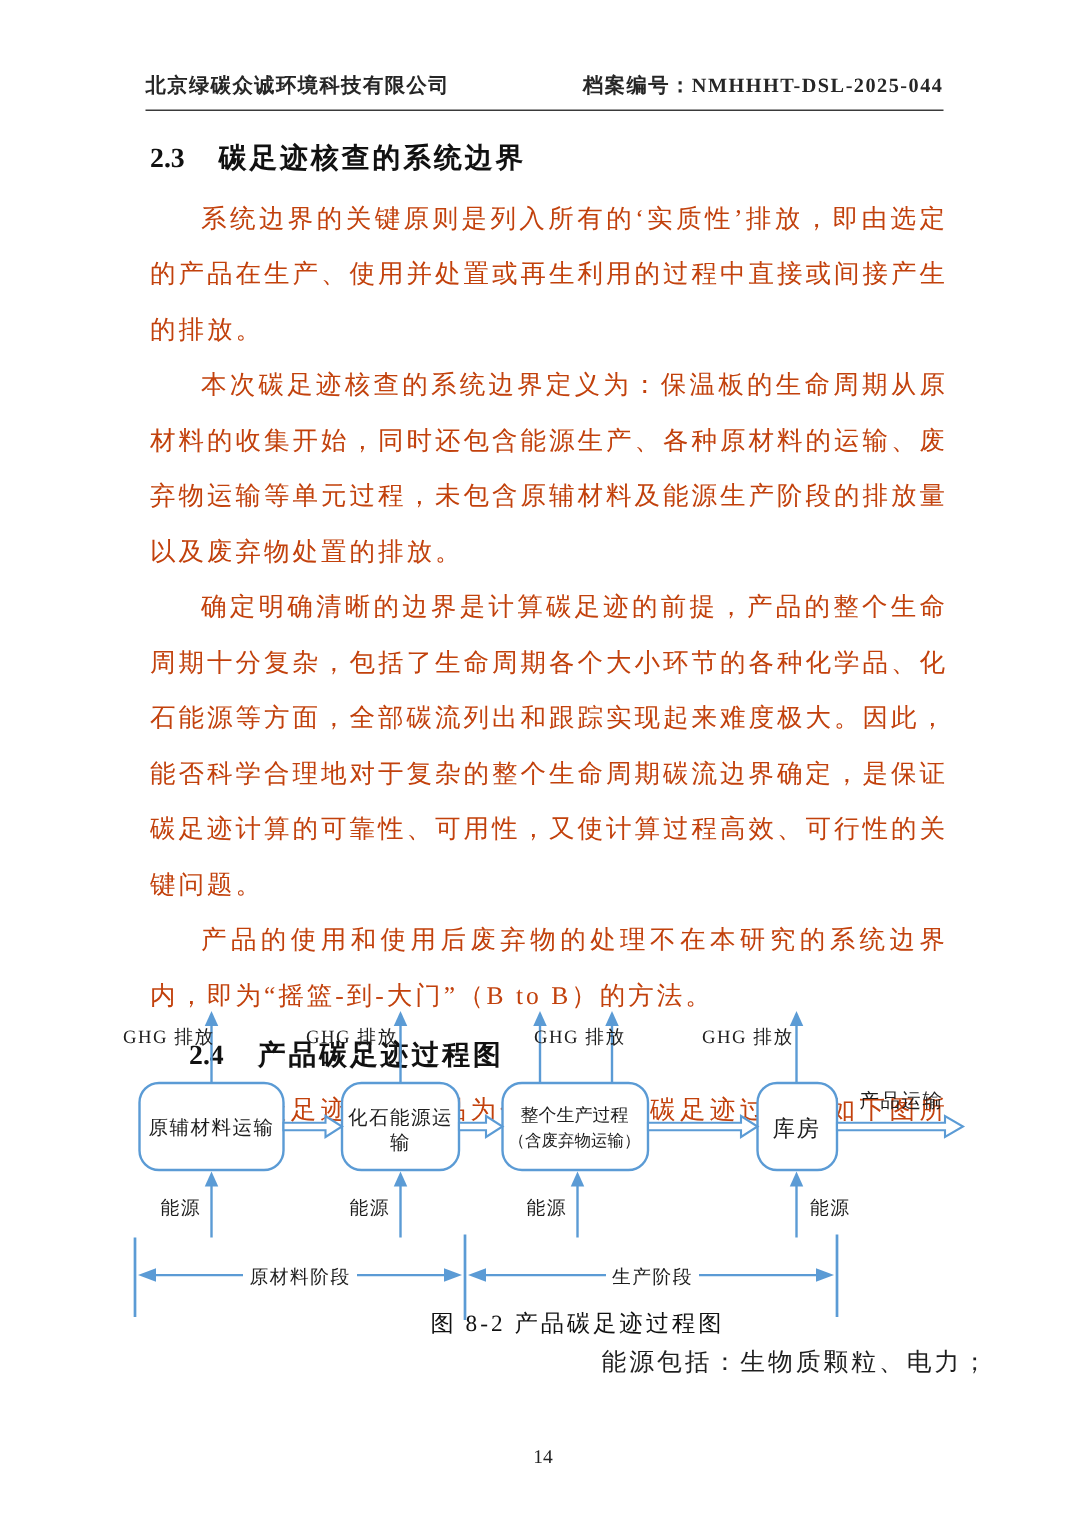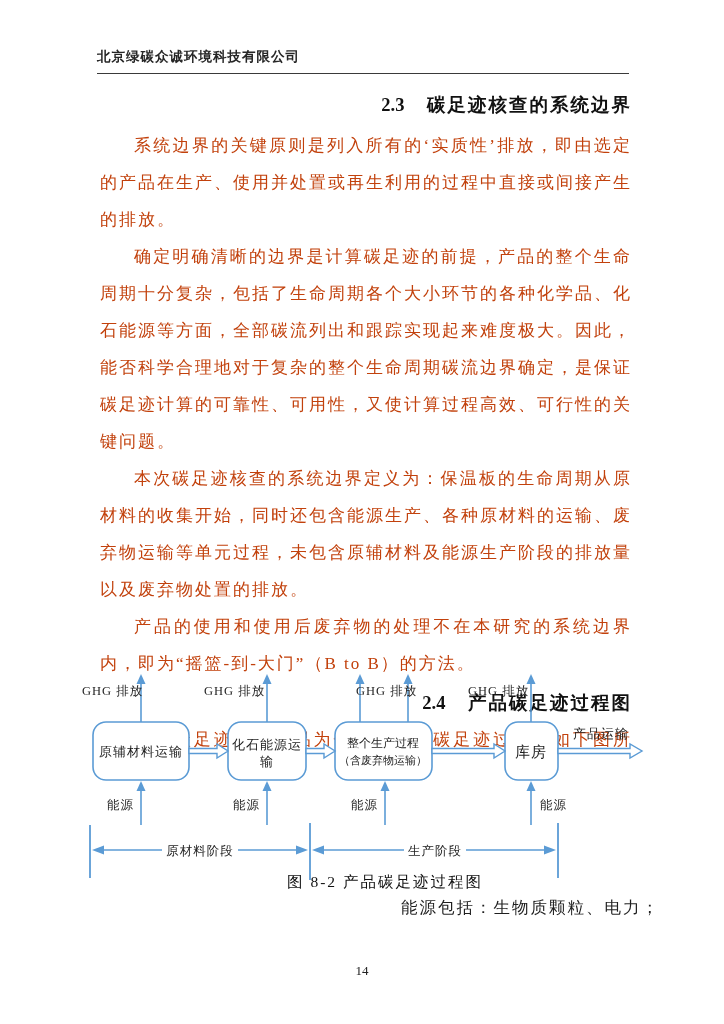--- a/index.html
+++ b/index.html
@@ -19,21 +19,21 @@
     border-bottom:1.5px solid #3a3a3a;
     padding-bottom:7px;
     font-size:13.5px; font-weight:600; letter-spacing:1px; color:#262626;
   }
   
   .content {
     position:absolute; top:88px; left:100px; width:532px;
   }
   h2.sec {
     font-size:18.5px; font-weight:bold; letter-spacing:2px;
-    margin:4px 0 10px 0; color:#111;text-align:right;
+    margin:4px 0 10px 0; color:#111;
   }
   h2.sec .num { margin-right:16px; letter-spacing:0; }
   .content p {
     font-size:17px; line-height:37px; letter-spacing:2px;
     text-align:justify; text-indent:2em; color:#c2410c;
   }
   h2.sec24 { margin-top:8px;margin-left:26px; }
   p.intro { line-height:30px; }
   
   .diagram-svg { position:absolute; left:70px; top:665px; }
@@ -53,30 +53,31 @@
   text { fill:#1d1d1d; font-family:"Liberation Serif","DejaVu Serif",serif; }
   .boxlabel { letter-spacing:1px; }
 </style>
 </head>
 <body>
 
 <div class="page">
 
   <div class="header">
     <span>北京绿碳众诚环境科技有限公司</span>
+    <span>档案编号：NMHHHT-DSL-2025-044</span>
   </div>
 
   <div class="content">
     <h2 class="sec">
       <span class="num">2.3</span>
       <span>碳足迹核查的系统边界</span>
     </h2>
     <p>系统边界的关键原则是列入所有的‘实质性’排放，即由选定的产品在生产、使用并处置或再生利用的过程中直接或间接产生的排放。</p>
+    <p>本次碳足迹核查的系统边界定义为：保温板的生命周期从原材料的收集开始，同时还包含能源生产、各种原材料的运输、废弃物运输等单元过程，未包含原辅材料及能源生产阶段的排放量以及废弃物处置的排放。</p>
     <p>确定明确清晰的边界是计算碳足迹的前提，产品的整个生命周期十分复杂，包括了生命周期各个大小环节的各种化学品、化石能源等方面，全部碳流列出和跟踪实现起来难度极大。因此，能否科学合理地对于复杂的整个生命周期碳流边界确定，是保证碳足迹计算的可靠性、可用性，又使计算过程高效、可行性的关键问题。</p>
-    <p>本次碳足迹核查的系统边界定义为：保温板的生命周期从原材料的收集开始，同时还包含能源生产、各种原材料的运输、废弃物运输等单元过程，未包含原辅材料及能源生产阶段的排放量以及废弃物处置的排放。</p>
     <p>产品的使用和使用后废弃物的处理不在本研究的系统边界内，即为“摇篮-到-大门”（B to B）的方法。</p>
 
     <h2 class="sec sec24">
       <span class="num">2.4</span>
       <span>产品碳足迹过程图</span>
     </h2>
     <p class="intro">本次碳足迹核查产品为保温板等，碳足迹过程图如下图所示：</p>
   </div>
 
   <svg class="diagram-svg" width="590" height="215" viewBox="0 0 590 215">

